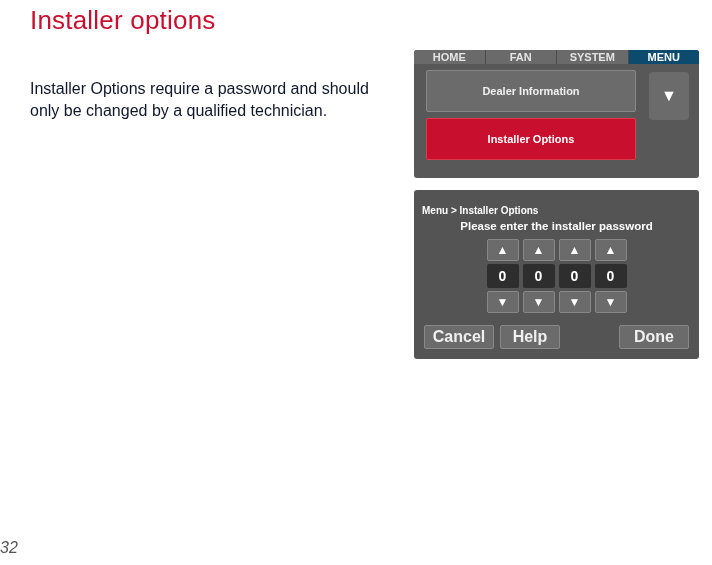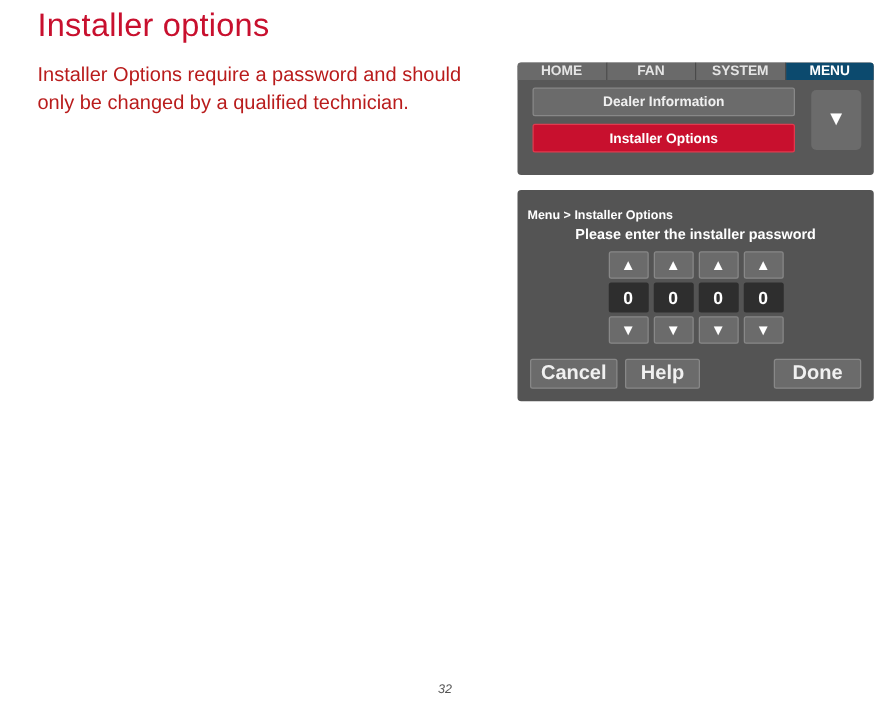--- a/index.html
+++ b/index.html
@@ -1,51 +1,51 @@
 <!DOCTYPE html>
 <html><head>
 <meta charset="utf-8">
 <style>
   * { box-sizing: border-box; margin: 0; padding: 0; }
   html, body { width: 712px; height: 565px; font-family: Arial, Helvetica, sans-serif; background: #fff; color: #333; }
   .page { position: relative; width: 712px; height: 565px; padding: 5px 30px 0 30px; border-radius: 20px; }
   .title { font-size: 26px; color: #c8102e; font-weight: 400; margin-bottom: 14px; letter-spacing: 0.2px; }
   .body-cols { display: flex; gap: 24px; }
-  .left-col { flex: 0 0 360px; font-size: 16px; line-height: 1.35; color: #b91c1c; }
+  .left-col { flex: 0 0 360px; font-size: 16px; line-height: 1.35; color: #0f172a; margin-top: 28px; }
   .left-col p + p { margin-top: 12px; }
   .right-col { flex: 0 0 285px; }
   .device-screen { width: 285px; border-radius: 3px; overflow: hidden; margin-bottom: 12px; }
   
   .s1 { background: #585858; }
   .s1-tabs { display: flex; height: 14px; font-size: 11px; font-weight: bold; }
   .s1-tab { flex: 1; display: flex; align-items: center; justify-content: center; background: #6a6a6a; color: #e5e5e5; border-right: 1px solid #4a4a4a; }
   .s1-tab:last-child { border-right: none; }
   .s1-tab.active { background: #0c4a6e; color: #fff; }
   .s1-body { position: relative; padding: 6px 8px 12px 8px; }
-  .s1-row { height: 23px; border-radius: 2px; display: flex; align-items: center; justify-content: center; font-size: 11px; font-weight: bold; margin-bottom: 6px; }
+  .s1-row { height: 42px; border-radius: 2px; display: flex; align-items: center; justify-content: center; font-size: 11px; font-weight: bold; margin-bottom: 6px; }
   .s1-dealer { background: #6b6b6b; color: #f0f0f0; border: 1px solid #888; width: 210px; margin-left: 4px; }
   .s1-installer { background: #c8102e; color: #fff; border: 1px solid #e03a4e; width: 210px; margin-left: 4px; }
   .s1-scroll { position: absolute; right: 10px; top: 8px; width: 40px; height: 48px; background: #6b6b6b; border-radius: 4px; display: flex; align-items: center; justify-content: center; color: #fff; font-size: 16px; }
   
   .s2 { background: #545454; }
   .s2-crumb { font-size: 10px; font-weight: bold; color: #fff; padding: 15px 8px 2px 8px; }
   .s2-prompt { font-size: 11.5px; font-weight: bold; color: #fff; text-align: center; padding: 2px 0 7px 0; }
   .s2-grid { display: flex; justify-content: center; gap: 4px; padding: 0 0 4px 0; }
   .s2-col { display: flex; flex-direction: column; gap: 3px; }
   .s2-btn { width: 32px; height: 22px; background: #6b6b6b; border: 1px solid #888; border-radius: 2px; display: flex; align-items: center; justify-content: center; color: #fff; font-size: 12px; }
   .s2-digit { width: 32px; height: 24px; background: #2e2e2e; border-radius: 2px; display: flex; align-items: center; justify-content: center; color: #fff; font-size: 14px; font-weight: bold; }
   .s2-bottom { display: flex; justify-content: space-between; gap: 6px; padding: 8px 10px 10px 10px; }
   .s2-bb { height: 24px; border-radius: 2px; background: #6b6b6b; border: 1px solid #888; color: #f0f0f0; font-size: 16px; font-weight: bold; display: flex; align-items: center; justify-content: center; }
   .s2-cancel { flex: 0 0 70px; }
   .s2-help   { flex: 0 0 60px; }
   .s2-spacer { flex: 1; }
   .s2-done   { flex: 0 0 70px; }
   .tri-up::before   { content: "▲"; }
   .tri-down::before { content: "▼"; }
-  .page-num { position: absolute; bottom: 8px; left: 0; width: 100%; text-align: center; font-size: 10px; font-style: italic; color: #555; }
+  .page-num { position: absolute; bottom: 8px; left: 0; width: 100%; font-size: 16px; font-style: italic; color: #555; }
 </style>
 </head>
 <body>
 
 <div class="page">
   <h1 class="title">Installer options</h1>
 
   <div class="body-cols">
     <div class="left-col">
       <p>Installer Options require a password and should only be changed by a qualified technician.</p>

